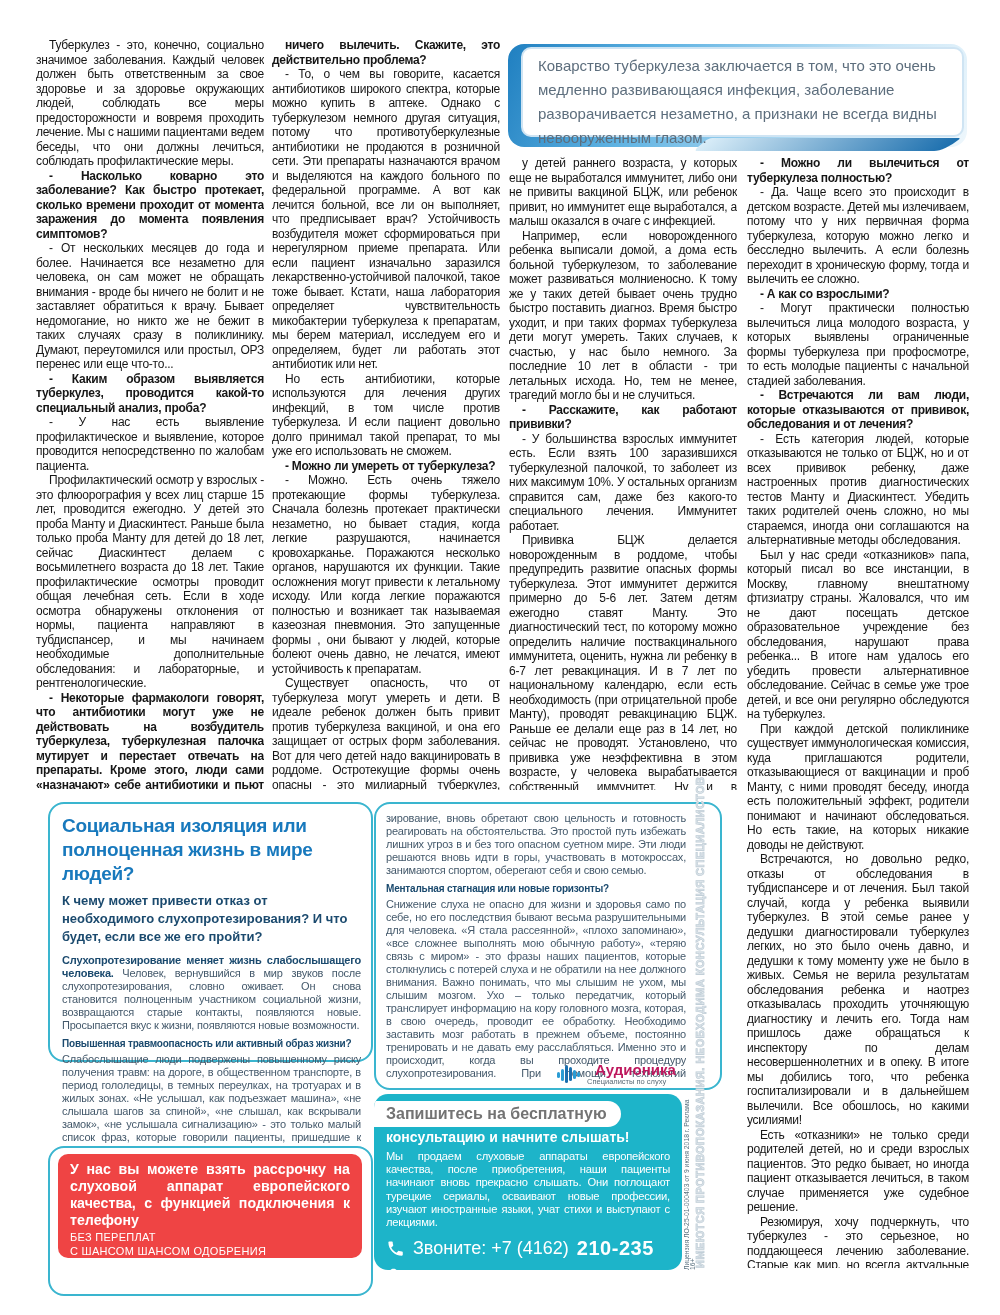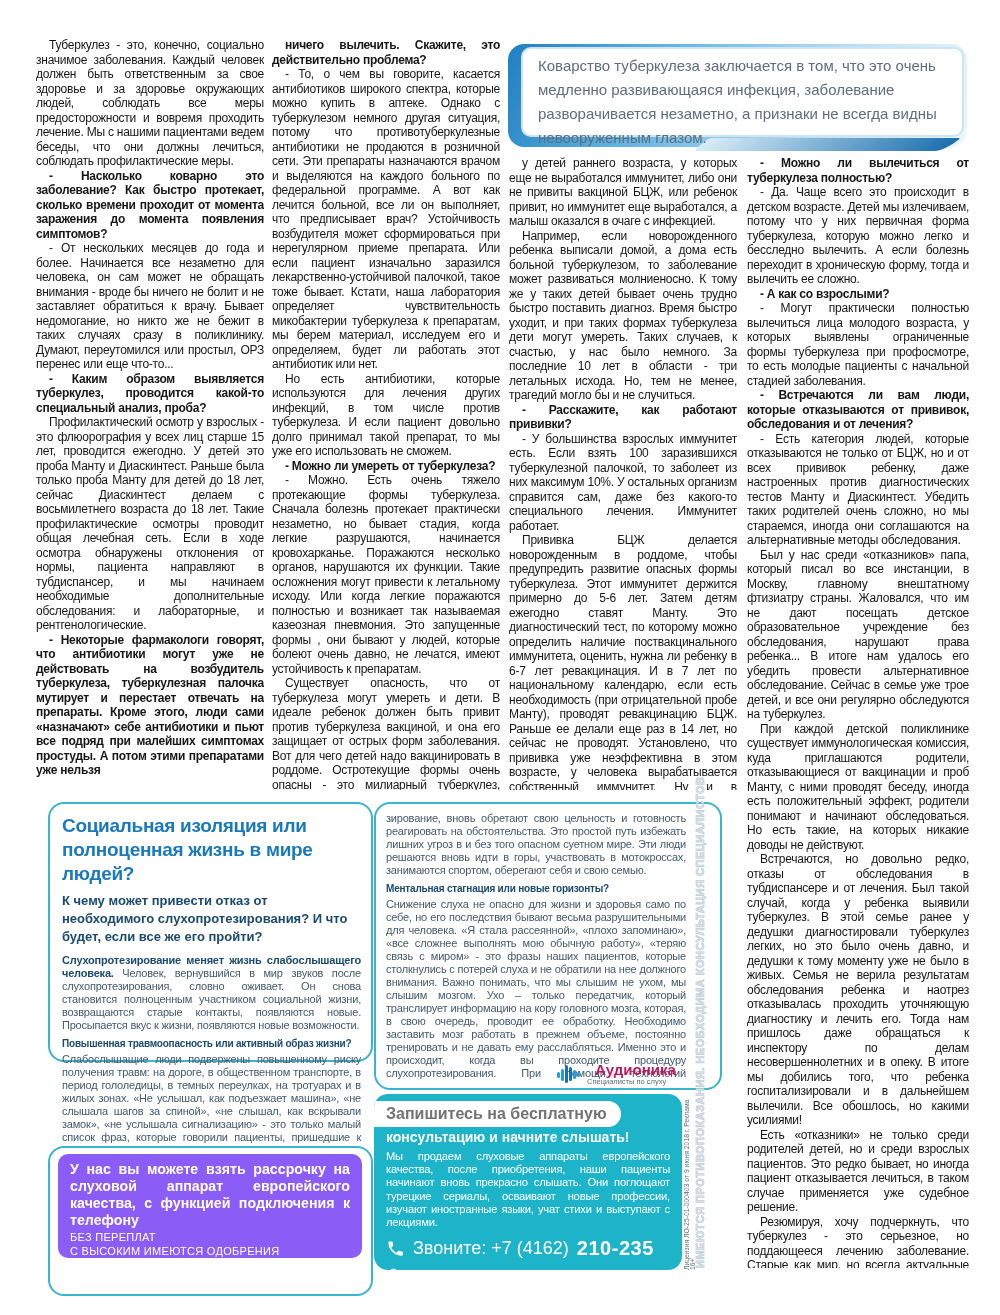--- a/index.html
+++ b/index.html
@@ -33,21 +33,21 @@
   .ad-title{margin:10px 10px 0 12px;font-size:19px;line-height:24px;font-weight:700;
         color:#1879bd;letter-spacing:-0.3px;}
   .ad-subtitle{margin:6px 12px 0 12px;font-size:13px;line-height:18px;font-weight:700;color:#1b4a6e;}
   .ad-col{font-size:11px;line-height:13px;color:#44596b;text-align:justify;letter-spacing:-0.2px;overflow:hidden;}
   .ad-col p{margin:0 0 5px;}
   .ad-col p.head{font-weight:700;color:#1b4a6e;font-size:10px;margin:2px 0 3px;text-align:left;}
   .ad-col .lead{font-weight:700;color:#1b4a6e;}
   #adLeftText{margin:8px 10px 0 12px;height:240px;}
   #adRightText{margin:8px 34px 0 10px;height:270px;}
   
-  #blueBox{position:absolute;left:58px;top:1154px;width:304px;height:104px;background:#8b5cf6;
+  #blueBox{position:absolute;left:58px;top:1154px;width:304px;height:104px;background:#ef4444;
         border-radius:10px;box-sizing:border-box;padding:7px 12px 5px;color:#fff;}
   .bb-main{font-size:14.2px;line-height:17px;font-weight:700;text-align:justify;}
   .bb-row{display:flex;justify-content:space-between;align-items:flex-end;margin-top:1px;}
   .bb-lines div{font-size:11px;line-height:14px;letter-spacing:0.3px;}
   .bb-logo{font-size:27px;font-weight:700;line-height:26px;margin-right:8px;}
   .bb-fine{font-size:7.5px;font-weight:700;margin-top:2px;}
   
   #brand{position:absolute;left:556px;top:1062px;display:flex;align-items:center;gap:5px;}
   #brand .txt .nm{font-size:15px;font-weight:700;color:#be185d;line-height:15px;margin-left:8px;}
   #brand .txt .tg{font-size:7.5px;color:#5a6a76;line-height:9px;}
@@ -73,20 +73,21 @@
 </head>
 <body>
 
 <div id="page">
 
   <div id="col1" class="acol">
       <p>Туберкулез - это, конечно, социально значимое заболевания. Каждый человек должен быть ответственным за свое здоровье и за здоровье окружающих людей, соблюдать все меры предосторожности и вовремя проходить лечение. Мы с нашими пациентами ведем беседы, что они должны лечиться, соблюдать профилактические меры.</p>
       <p class="b">- Насколько коварно это заболевание? Как быстро протекает, сколько времени проходит от момента заражения до момента появления симптомов?</p>
       <p>- От нескольких месяцев до года и более. Начинается все незаметно для человека, он сам может не обращать внимания - вроде бы ничего не болит и не заставляет обратиться к врачу. Бывает недомогание, но никто же не бежит в таких случаях сразу в поликлинику. Думают, переутомился или простыл, ОРЗ перенес или еще что-то...</p>
       <p class="b">- Каким образом выявляется туберкулез, проводится какой-то специальный анализ, проба?</p>
+      <p>- У нас есть выявление профилактическое и выявление, которое проводится непосредственно по жалобам пациента.</p>
       <p>Профилактический осмотр у взрослых - это флюорография у всех лиц старше 15 лет, проводится ежегодно. У детей это проба Манту и Диаскинтест. Раньше была только проба Манту для детей до 18 лет, сейчас Диаскинтест делаем с восьмилетнего возраста до 18 лет. Такие профилактические осмотры проводит общая лечебная сеть. Если в ходе осмотра обнаружены отклонения от нормы, пациента направляют в тубдиспансер, и мы начинаем необходимые дополнительные обследования: и лабораторные, и рентгенологические.</p>
       <p class="b">- Некоторые фармакологи говорят, что антибиотики могут уже не действовать на возбудитель туберкулеза, туберкулезная палочка мутирует и перестает отвечать на препараты. Кроме этого, люди сами «назначают» себе антибиотики и пьют все подряд при малейших симптомах простуды. А потом этими препаратами уже нельзя</p>
     </div>
   <div id="col2" class="acol">
       <p class="b">ничего вылечить. Скажите, это действительно проблема?</p>
       <p>- То, о чем вы говорите, касается антибиотиков широкого спектра, которые можно купить в аптеке. Однако с туберкулезом немного другая ситуация, потому что противотуберкулезные антибиотики не продаются в розничной сети. Эти препараты назначаются врачом и выделяются на каждого больного по федеральной программе. А вот как лечится больной, все ли он выполняет, что предписывает врач? Устойчивость возбудителя может сформироваться при нерегулярном приеме препарата. Или если пациент изначально заразился лекарственно-устойчивой палочкой, такое тоже бывает. Кстати, наша лаборатория определяет чувствительность микобактерии туберкулеза к препаратам, мы берем материал, исследуем его и определяем, будет ли работать этот антибиотик или нет.</p>
       <p>Но есть антибиотики, которые используются для лечения других инфекций, в том числе против туберкулеза. И если пациент довольно долго принимал такой препарат, то мы уже его использовать не сможем.</p>
       <p class="b">- Можно ли умереть от туберкулеза?</p>
       <p>- Можно. Есть очень тяжело протекающие формы туберкулеза. Сначала болезнь протекает практически незаметно, но бывает стадия, когда легкие разрушаются, начинается кровохарканье. Поражаются несколько органов, нарушаются их функции. Такие осложнения могут привести к летальному исходу. Или когда легкие поражаются полностью и возникает так называемая казеозная пневмония. Это запущенные формы , они бывают у людей, которые болеют очень давно, не лечатся, имеют устойчивость к препаратам.</p>
       <p>Существует опасность, что от туберкулеза могут умереть и дети. В идеале ребенок должен быть привит против туберкулеза вакциной, и она его защищает от острых форм заболевания. Вот для чего детей надо вакцинировать в роддоме. Остротекущие формы очень опасны - это милиарный туберкулез, который поражает все легочные поля, и туберкулезный менингит. Такие заболевания могут возникать</p>
@@ -133,21 +134,21 @@
         <p>Слабослышащие люди подвержены повышенному риску получения травм: на дороге, в общественном транспорте, в период гололедицы, в темных переулках, на тротуарах и в жилых зонах. «Не услышал, как подъезжает машина», «не слышала шагов за спиной», «не слышал, как вскрывали замок», «не услышала сигнализацию» - это только малый список фраз, которые говорили пациенты, пришедшие к нам на слухопротезирование в гипсе или повязках. Люди часто начинают решать проблему только тогда, когда она напрямую угрожает нашей жизни. Но это максимально несовременный и непродуктивный подход! При сегодняшних возможностях, при сегодняшних технологиях проблема сниженного слуха может решиться за считанные часы, включая время пути до центра слухопротезирования. Люди, решившиеся на слухопроте-</p>
       </div>
   </div>
 
   <div id="adL2" class="frame"></div>
   <div id="blueBox">
     <div class="bb-main">У нас вы можете взять рассрочку на слуховой аппарат европейского качества, с функцией подключения к телефону</div>
     <div class="bb-row">
       <div class="bb-lines">
         <div>БЕЗ ПЕРЕПЛАТ</div>
-        <div>С ВЫСОКИМ ИМЕЮТСЯ ОДОБРЕНИЯ</div>
+        <div>С ШАНСОМ ШАНСОМ ОДОБРЕНИЯ</div>
         <div class="bb-fine">Рассрочка предоставляется ИП Бичев О.В.</div>
       </div>
       <div class="bb-logo">А?</div>
     </div>
   </div>
 
   <div id="adR" class="frame">
     <div id="adRightText" class="ad-col">
         <p>зирование, вновь обретают свою цельность и готовность реагировать на обстоятельства. Это простой путь избежать лишних угроз в и без того опасном суетном мире. Эти люди решаются вновь идти в горы, участвовать в мотокроссах, занимаются спортом, оберегают себя и свою семью.</p>
         <p class="head">Ментальная стагнация или новые горизонты?</p>

